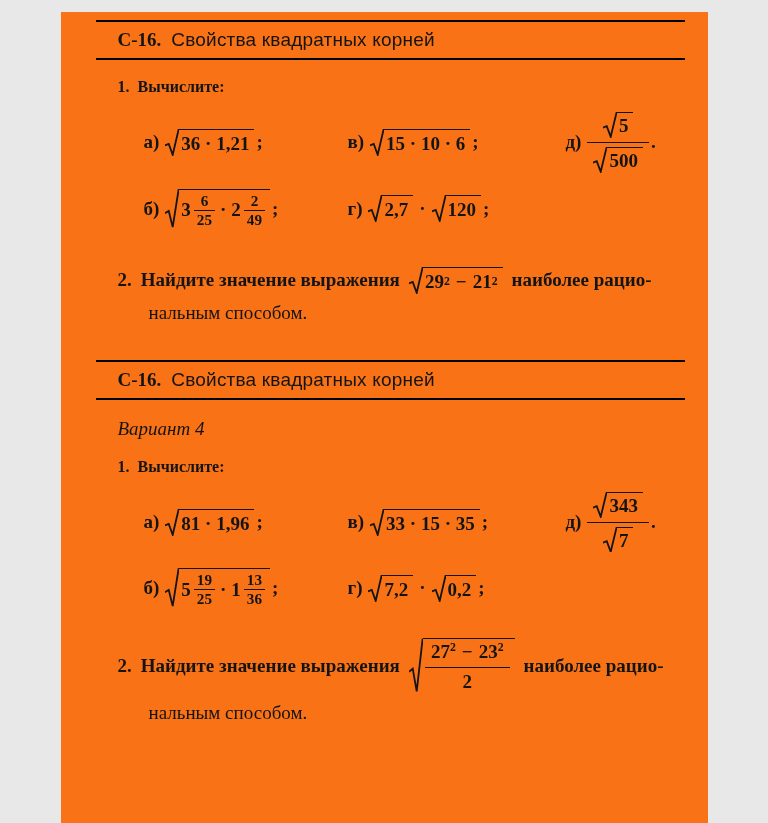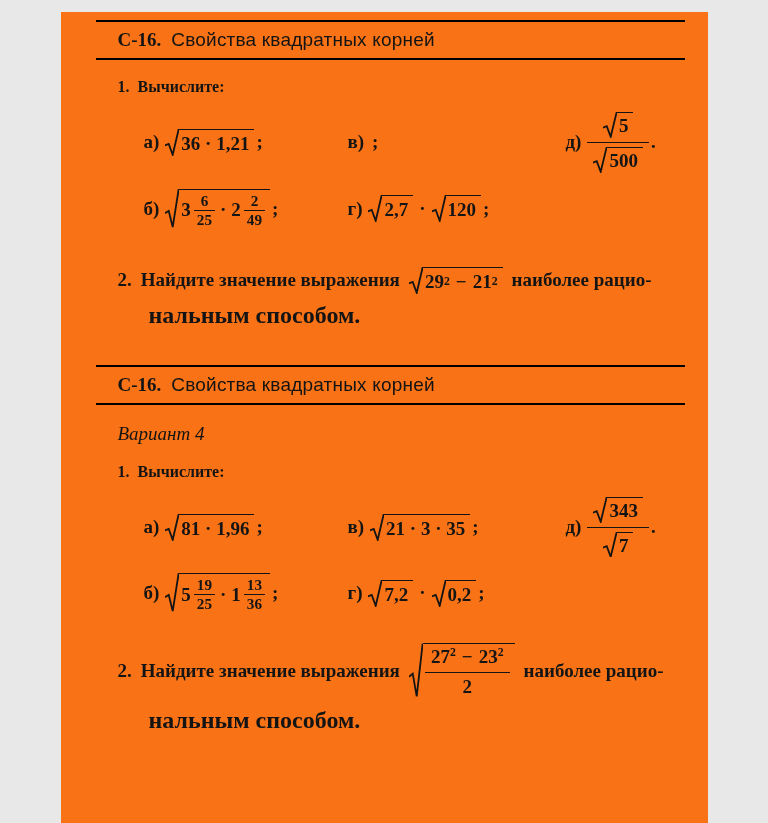--- a/index.html
+++ b/index.html
@@ -65,21 +65,21 @@
 
   sup { font-size: 0.62em; line-height: 0; }
   .op { margin: 0 6px; }
 
   .task2 {
     margin-top: 38px; padding-left: 22px;
     display: flex; align-items: center; gap: 9px;
     font-size: 19px; font-weight: 700;
   }
   .task2.tall { margin-top: 30px; }
-  .task2-line2 { margin-top: 8px; padding-left: 53px; font-size: 24px; font-weight: 700; }
+  .task2-line2 { margin-top: 8px; padding-left: 53px; font-size: 19px; font-weight: 400; }
 
   .artifact-bar1 { position: absolute; left: 35px; bottom: 0; width: 410px; height: 5px; background: #161616; }
   .artifact-bar2 { position: absolute; left: 455px; bottom: 0; width: 180px; height: 3px; background: #3a3a3a; }
 </style>
 </head>
 <body>
 
 <div class="page">
   <div class="content">
 
@@ -102,20 +102,26 @@
           <span class="sqrt">
             <svg class="rsign" viewBox="0 0 12 32" preserveAspectRatio="none">
                 <path d="M0.6 19 L3.2 17.6 L6.6 30.6 L11.6 0.9" fill="none" stroke="#141414" stroke-width="1.8" vector-effect="non-scaling-stroke" stroke-linecap="square"></path>
               </svg>
             <span class="radicand">36 · 1,21</span>
           </span>
           <span class="suffix">;</span>
         </div>
         <div class="item iw2">
           <span class="ilabel">в)</span>
+          <span class="sqrt">
+            <svg class="rsign" viewBox="0 0 12 32" preserveAspectRatio="none">
+                <path d="M0.6 19 L3.2 17.6 L6.6 30.6 L11.6 0.9" fill="none" stroke="#141414" stroke-width="1.8" vector-effect="non-scaling-stroke" stroke-linecap="square"></path>
+              </svg>
+            <span class="radicand">15 · 10 · 6</span>
+          </span>
           <span class="suffix">;</span>
         </div>
         <div class="item">
           <span class="ilabel">д)</span>
           <span class="frac bigfrac">
             <span class="num">
               <span class="sqrt">
                 <svg class="rsign" viewBox="0 0 12 32" preserveAspectRatio="none">
                     <path d="M0.6 19 L3.2 17.6 L6.6 30.6 L11.6 0.9" fill="none" stroke="#141414" stroke-width="1.8" vector-effect="non-scaling-stroke" stroke-linecap="square"></path>
                   </svg>
@@ -225,21 +231,21 @@
             <span class="radicand">81 · 1,96</span>
           </span>
           <span class="suffix">;</span>
         </div>
         <div class="item iw2">
           <span class="ilabel">в)</span>
           <span class="sqrt">
             <svg class="rsign" viewBox="0 0 12 32" preserveAspectRatio="none">
                 <path d="M0.6 19 L3.2 17.6 L6.6 30.6 L11.6 0.9" fill="none" stroke="#141414" stroke-width="1.8" vector-effect="non-scaling-stroke" stroke-linecap="square"></path>
               </svg>
-            <span class="radicand">21 · 3 · 35</span>
+            <span class="radicand">33 · 15 · 35</span>
           </span>
           <span class="suffix">;</span>
         </div>
         <div class="item">
           <span class="ilabel">д)</span>
           <span class="frac bigfrac">
             <span class="num">
               <span class="sqrt">
                 <svg class="rsign" viewBox="0 0 12 32" preserveAspectRatio="none">
                     <path d="M0.6 19 L3.2 17.6 L6.6 30.6 L11.6 0.9" fill="none" stroke="#141414" stroke-width="1.8" vector-effect="non-scaling-stroke" stroke-linecap="square"></path>

